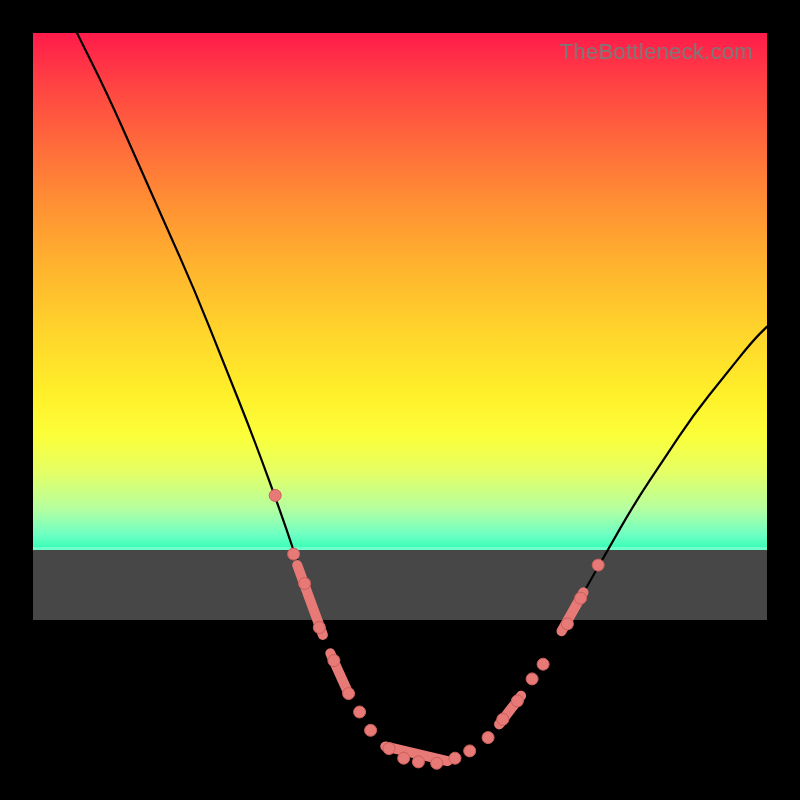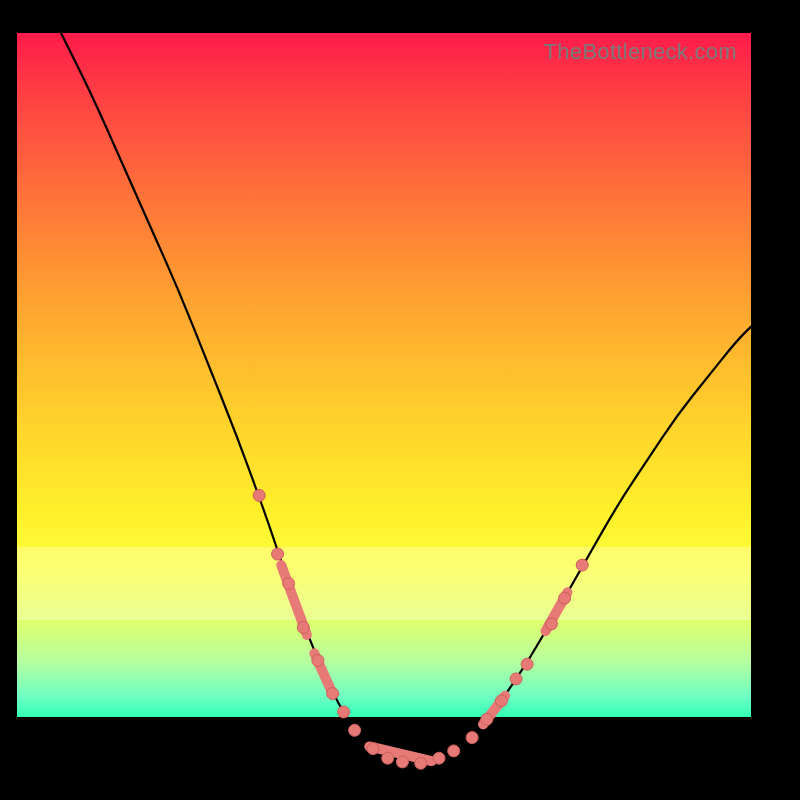--- a/index.html
+++ b/index.html
@@ -12,24 +12,24 @@
     font-family: Arial, Helvetica, sans-serif;
   }
   .frame {
     position: relative;
     width: 800px;
     height: 800px;
     background: #000;
   }
   .plot-area {
     position: absolute;
-    left: 17px;
+    left: 33px;
     top: 33px;
     width: 734px;
-    height: 684px;
+    height: 517px;
     
     background: linear-gradient(
       to bottom,
       #ff1b4a 0%,
       #ff4343 10%,
       #ff6c3b 22%,
       #ff9333 34%,
       #ffb62e 46%,
       #ffd52b 58%,
       #fff02a 70%,

